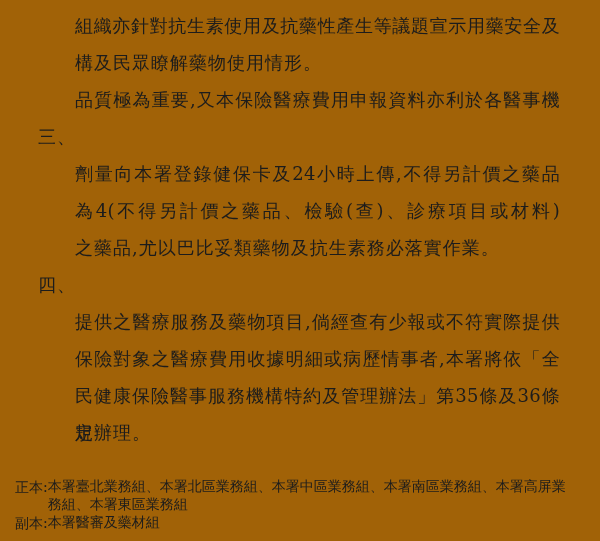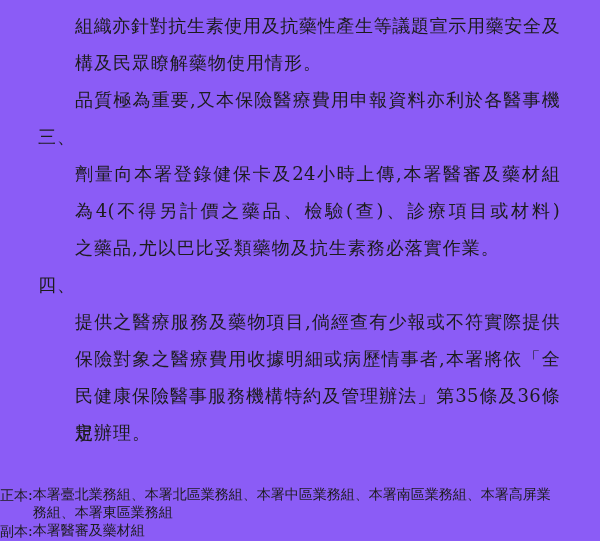--- a/index.html
+++ b/index.html
@@ -1,21 +1,21 @@
 <!DOCTYPE html>
 <html><head>
 <meta charset="utf-8">
 <style>
   * { margin: 0; padding: 0; box-sizing: border-box; }
   html, body { background: #ffffff; }
   .page {
     position: relative;
     width: 600px;
     height: 541px;
-    background: #8b5cf6;
+    background: #a16207;
     color: #1c1c1c;
     font-family: "DejaVu Serif", "Liberation Serif", serif;
     overflow: hidden;
   }
   .doc-body {
     padding-top: 7px;
   }
   .bline {
     position: relative;
     margin-left: 75px;
@@ -31,21 +31,22 @@
     letter-spacing: 0.3px;
   }
   .marker {
     position: absolute;
     left: -37px;
     top: 0;
     width: 37px;
     letter-spacing: 0;
   }
   .footer {
-    margin-top: 35px;
+    margin-top: 27px;
+    padding-left: 15px;
     font-size: 14px;
     line-height: 18px;
     letter-spacing: 0;
     color: #1c1c1c;
   }
   .frow { display: flex; align-items: flex-start; }
   .flabel { flex: none; white-space: nowrap; }
   .ftext { flex: none; font-family: Liberation Serif, serif; }
   .fline { white-space: nowrap; }
 </style>
@@ -59,21 +60,21 @@
     <div class="para">
       <div class="bline just">組織亦針對抗生素使用及抗藥性產生等議題宣示用藥安全及</div>
       <div class="bline">構及民眾瞭解藥物使用情形。</div>
       <div class="bline just">品質極為重要,又本保險醫療費用申報資料亦利於各醫事機</div>
     </div>
 
     <div class="para">
       <div class="bline just">
         <span class="marker">三、</span>
       </div>
-      <div class="bline just">劑量向本署登錄健保卡及24小時上傳,本署醫審及藥材組</div>
+      <div class="bline just">劑量向本署登錄健保卡及24小時上傳,不得另計價之藥品</div>
       <div class="bline just">為4(不得另計價之藥品、檢驗(查)、診療項目或材料)</div>
       <div class="bline">之藥品,尤以巴比妥類藥物及抗生素務必落實作業。</div>
     </div>
 
     <div class="para">
       <div class="bline just">
         <span class="marker">四、</span>
       </div>
       <div class="bline just">提供之醫療服務及藥物項目,倘經查有少報或不符實際提供</div>
       <div class="bline just">保險對象之醫療費用收據明細或病歷情事者,本署將依「全</div>

